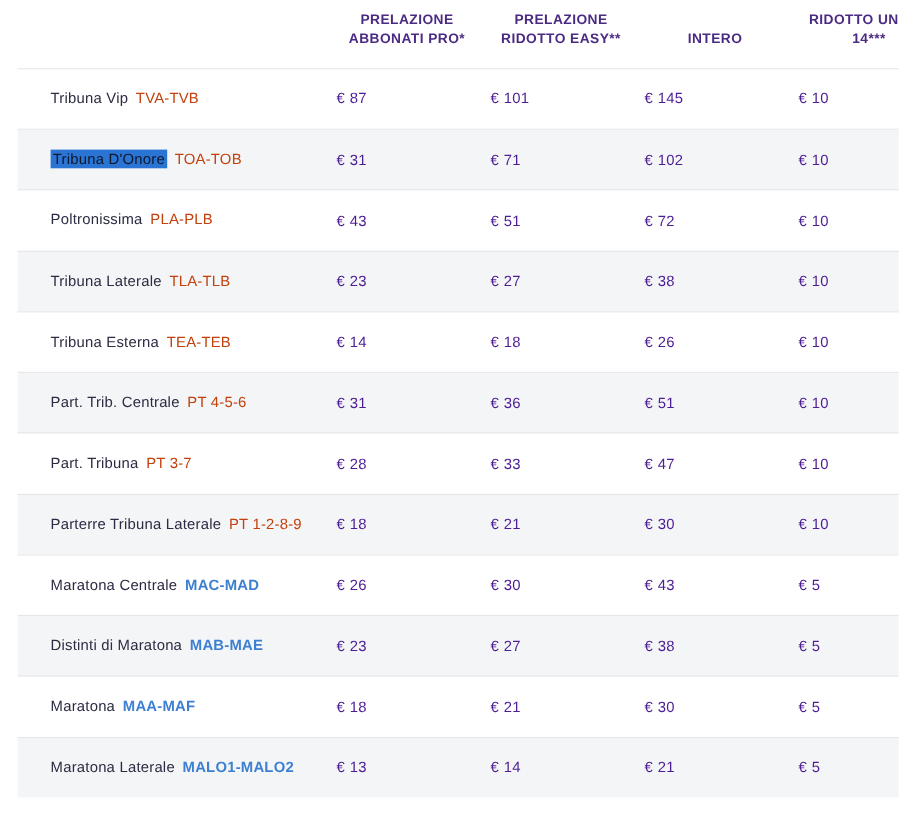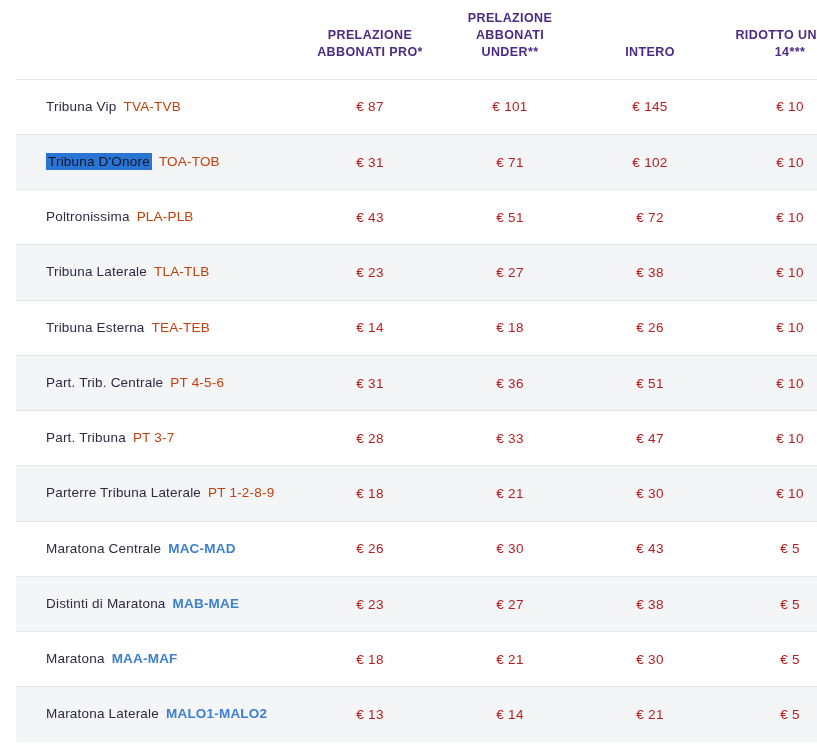--- a/index.html
+++ b/index.html
@@ -54,22 +54,22 @@
     background: #ffffff;
   }
   td.name {
     padding-left: 30px;
     padding-right: 10px;
     color: #2b2b42;
     line-height: 1.5;
     letter-spacing: 0.2px;
   }
   td.price {
-    text-align: center;
-    color: #b91c1c;
+    text-align: left;
+    color: #4c1d95;
     letter-spacing: 0.3px;
   }
   .sector-label {
     color: #2b2b42;
   }
   .sector-label.selected {
     background: #2a74d4;
     color: #0f172a;
     padding: 1px 2px;
   }
@@ -83,21 +83,21 @@
 </style>
 </head>
 <body>
 
 <div class="wrap">
   <table class="pricing">
     <thead>
       <tr>
         <th class="col-name"></th>
         <th class="col-price">PRELAZIONE ABBONATI PRO*</th>
-        <th class="col-price">PRELAZIONE ABBONATI UNDER**</th>
+        <th class="col-price">PRELAZIONE RIDOTTO EASY**</th>
         <th class="col-price">INTERO</th>
         <th class="col-price">RIDOTTO UNDER 14***</th>
       </tr>
     </thead>
     <tbody id="table-body">
         <tr>
           <td class="name"><span class="sector-label">Tribuna Vip</span><span class="sector-code orange">TVA-TVB</span></td>
           <td class="price">€ 87</td>
           <td class="price">€ 101</td>
           <td class="price">€ 145</td>

